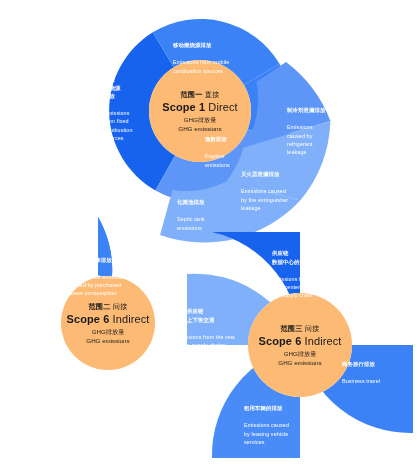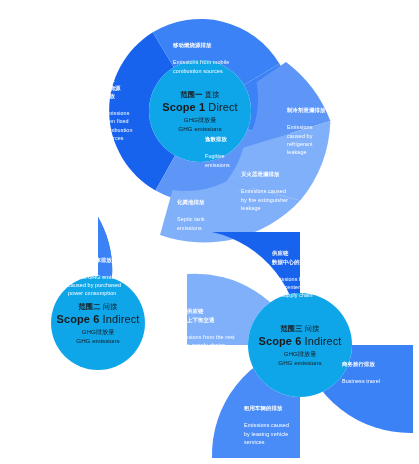--- a/index.html
+++ b/index.html
@@ -22,21 +22,21 @@
   }
   .lbl .cn{display:block;font-weight:700;}
   .lbl .en{display:block;}
   .hub{
     position:absolute;
     display:flex;flex-direction:column;
     align-items:center;justify-content:center;
     text-align:center;
     color:#1a1a1a;
     border-radius:50%;
-    background:#0ea5e9;
+    background:#fdba74;
   }
   .hub .l1{font-size:7.2px;font-weight:700;letter-spacing:.2px;margin-bottom:1px;}
   .hub .l1 .light{font-weight:400;}
   .hub .l2{font-size:11px;font-weight:700;letter-spacing:.1px;margin-bottom:3px;}
   .hub .l2 .light{font-weight:400;}
   .hub .l3{font-size:6.2px;font-weight:400;}
   .hub .l4{font-size:6.2px;font-weight:400;}
 </style>
 </head>
 <body>
@@ -123,21 +123,21 @@
   </g>
 </svg>
 
 <div class="hub" style="left:149px;top:60px;width:102px;height:102px;">
   <div class="l1"><span>范围一</span> <span class="light">直接</span></div>
   <div class="l2"><span>Scope 1</span> <span class="light">Direct</span></div>
   <div class="l3">GHG排放量</div>
   <div class="l4">GHG emissions</div>
 </div>
 
-<div class="hub" style="left:51px;top:276px;width:94px;height:94px;text-align:center;">
+<div class="hub" style="left:61px;top:276px;width:94px;height:94px;text-align:center;">
   <div class="l1"><span>范围二</span> <span class="light">间接</span></div>
   <div class="l2"><span>Scope 6</span> <span class="light">Indirect</span></div>
   <div class="l3">GHG排放量</div>
   <div class="l4">GHG emissions</div>
 </div>
 
 <div class="hub" style="left:248px;top:293px;width:104px;height:104px;">
   <div class="l1"><span>范围三</span> <span class="light">间接</span></div>
   <div class="l2"><span>Scope 6</span> <span class="light">Indirect</span></div>
   <div class="l3">GHG排放量</div>

